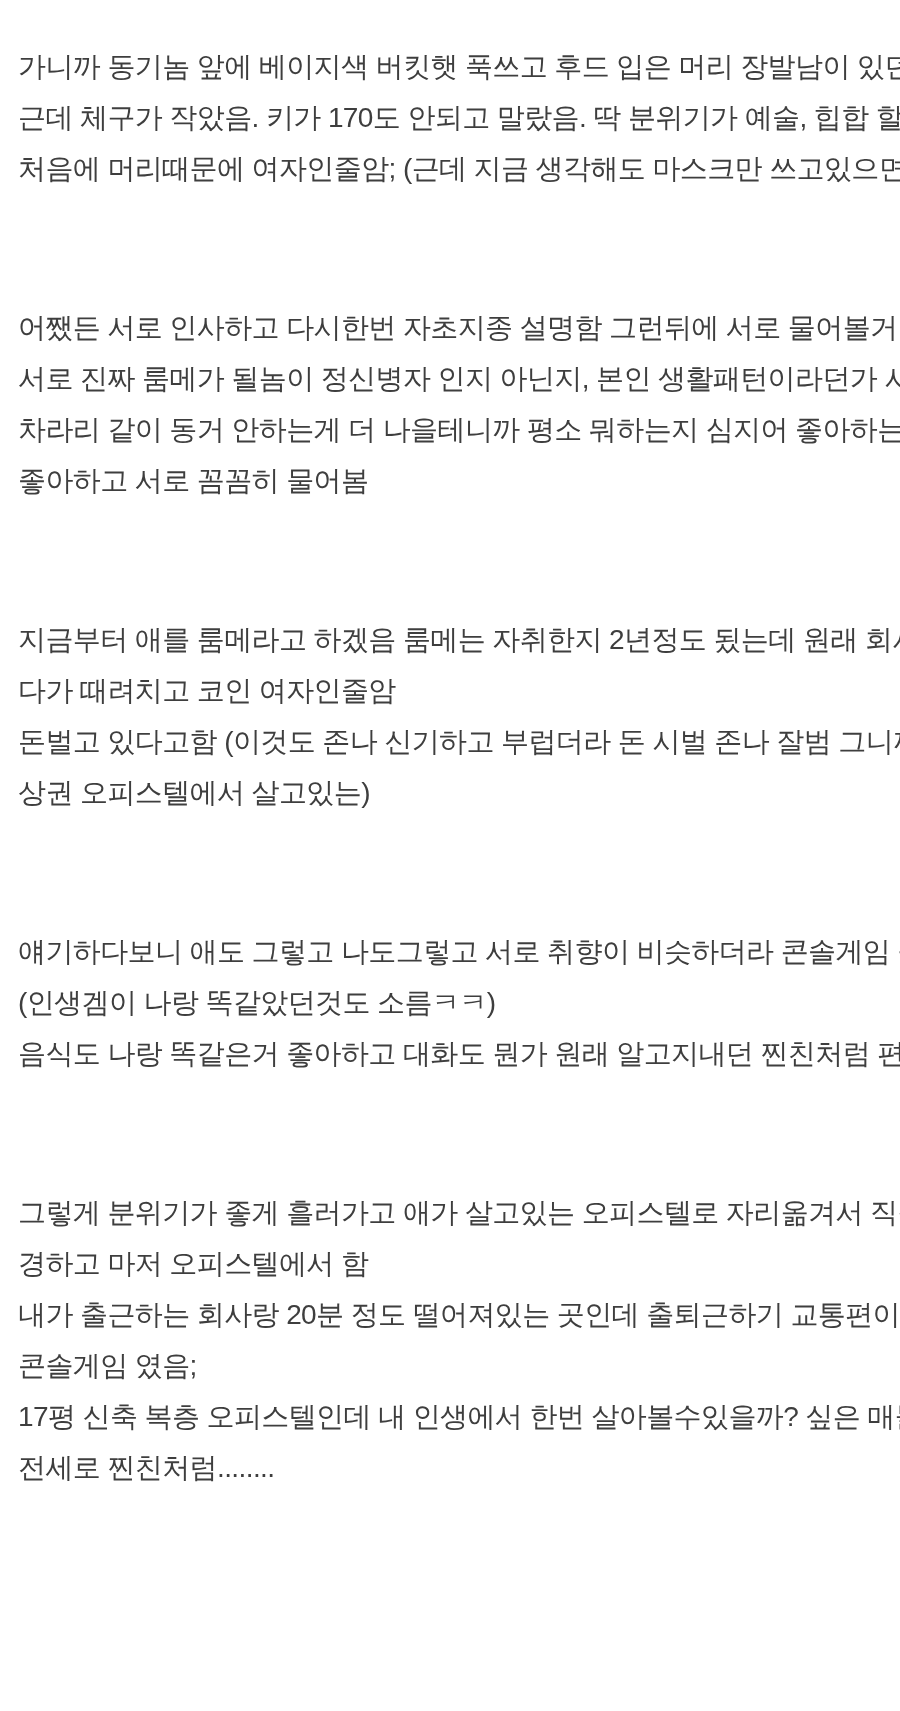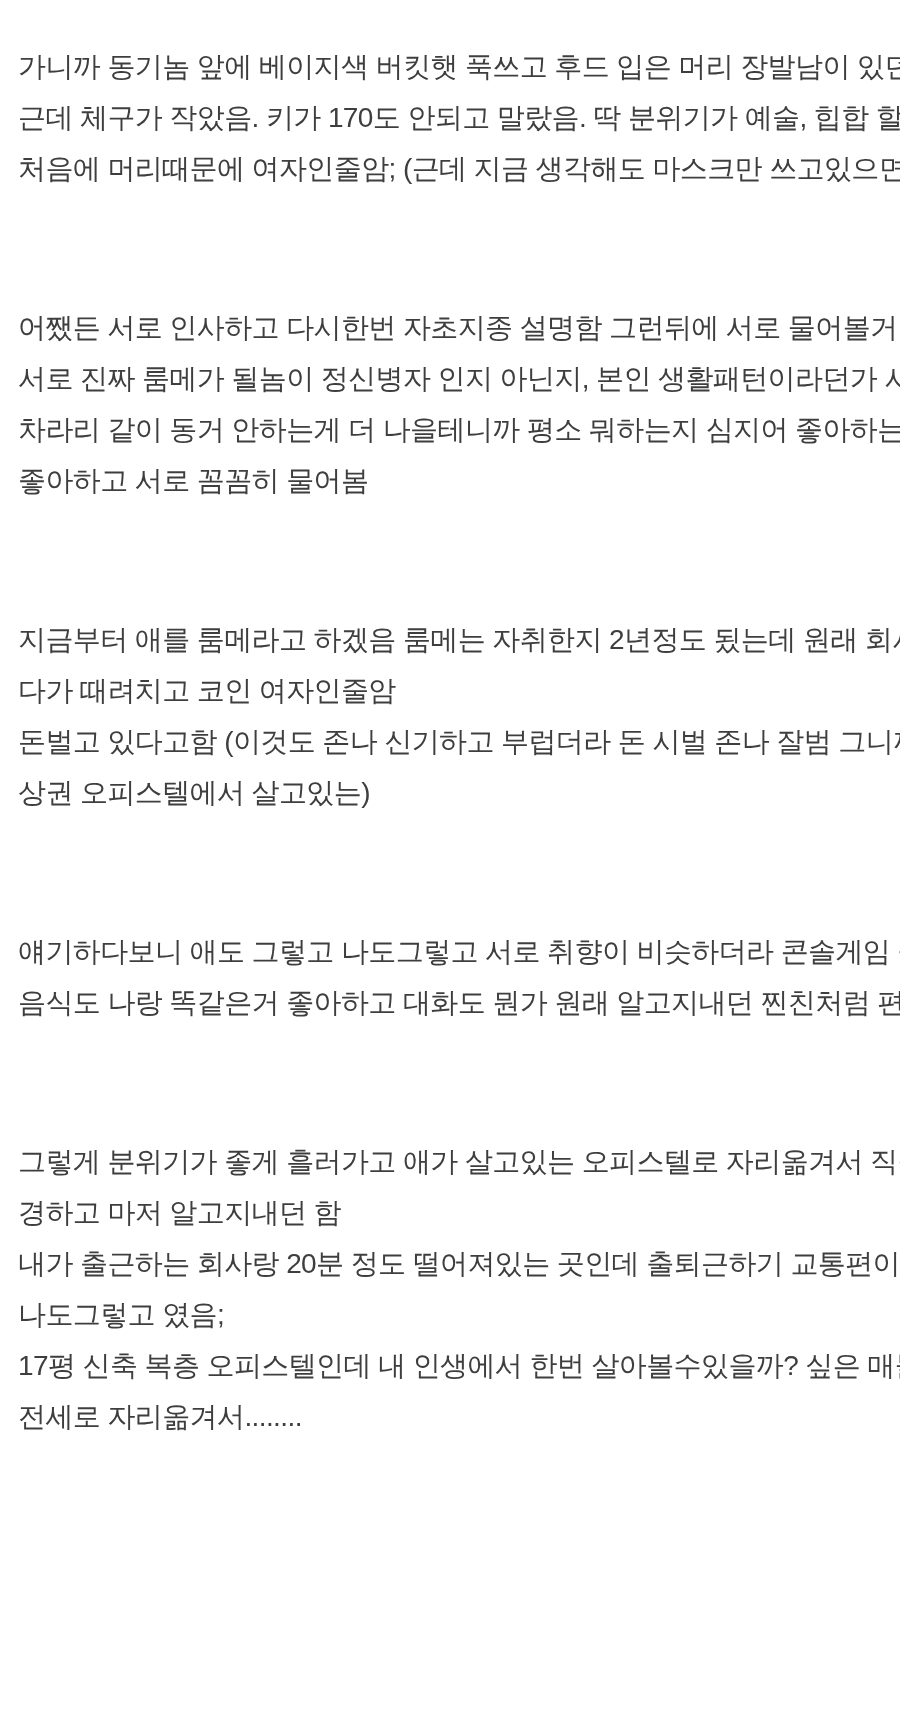--- a/index.html
+++ b/index.html
@@ -49,23 +49,24 @@
       <div class="line">좋아하고 서로 꼼꼼히 물어봄</div>
     </div>
     <div class="para">
       <div class="line">지금부터 애를 룸메라고 하겠음 룸메는 자취한지 2년정도 됬는데 원래 회사생활하</div>
       <div class="line">다가 때려치고 코인 여자인줄암</div>
       <div class="line">돈벌고 있다고함 (이것도 존나 신기하고 부럽더라 돈 시벌 존나 잘범 그니까 비싼</div>
       <div class="line">상권 오피스텔에서 살고있는)</div>
     </div>
     <div class="para">
       <div class="line">얘기하다보니 애도 그렇고 나도그렇고 서로 취향이 비슷하더라 콘솔게임 좋아하고</div>
+      <div class="line">(인생겜이 나랑 똑같았던것도 소름ㅋㅋ)</div>
       <div class="line">음식도 나랑 똑같은거 좋아하고 대화도 뭔가 원래 알고지내던 찐친처럼 편한느낌?</div>
     </div>
     <div class="para">
       <div class="line">그렇게 분위기가 좋게 흘러가고 애가 살고있는 오피스텔로 자리옮겨서 직접 집 구</div>
-      <div class="line">경하고 마저 알고지내던 함</div>
+      <div class="line">경하고 마저 오피스텔에서 함</div>
       <div class="line">내가 출근하는 회사랑 20분 정도 떨어져있는 곳인데 출퇴근하기 교통편이 진짜 ㅆ</div>
-      <div class="line">나도그렇고 였음;</div>
+      <div class="line">콘솔게임 였음;</div>
       <div class="line">17평 신축 복층 오피스텔인데 내 인생에서 한번 살아볼수있을까? 싶은 매물에서</div>
-      <div class="line">전세로 자리옮겨서........</div>
+      <div class="line">전세로 찐친처럼........</div>
     </div>
   </main>
 
 </body></html>

